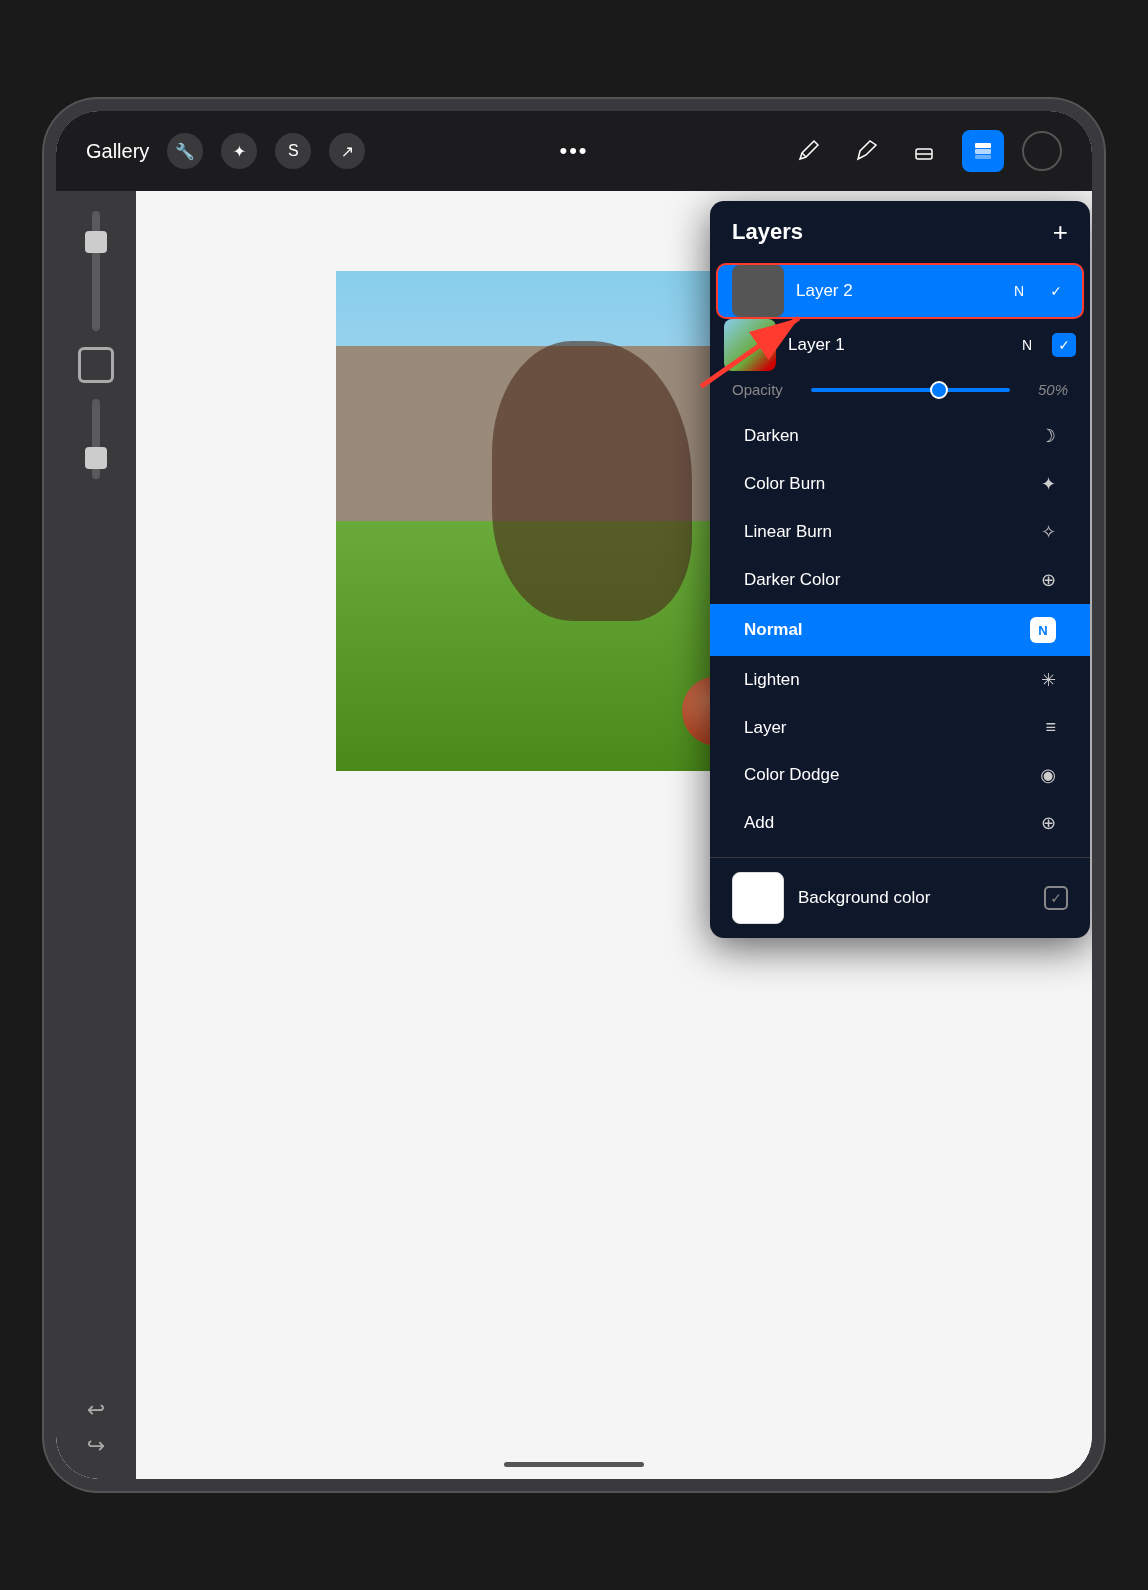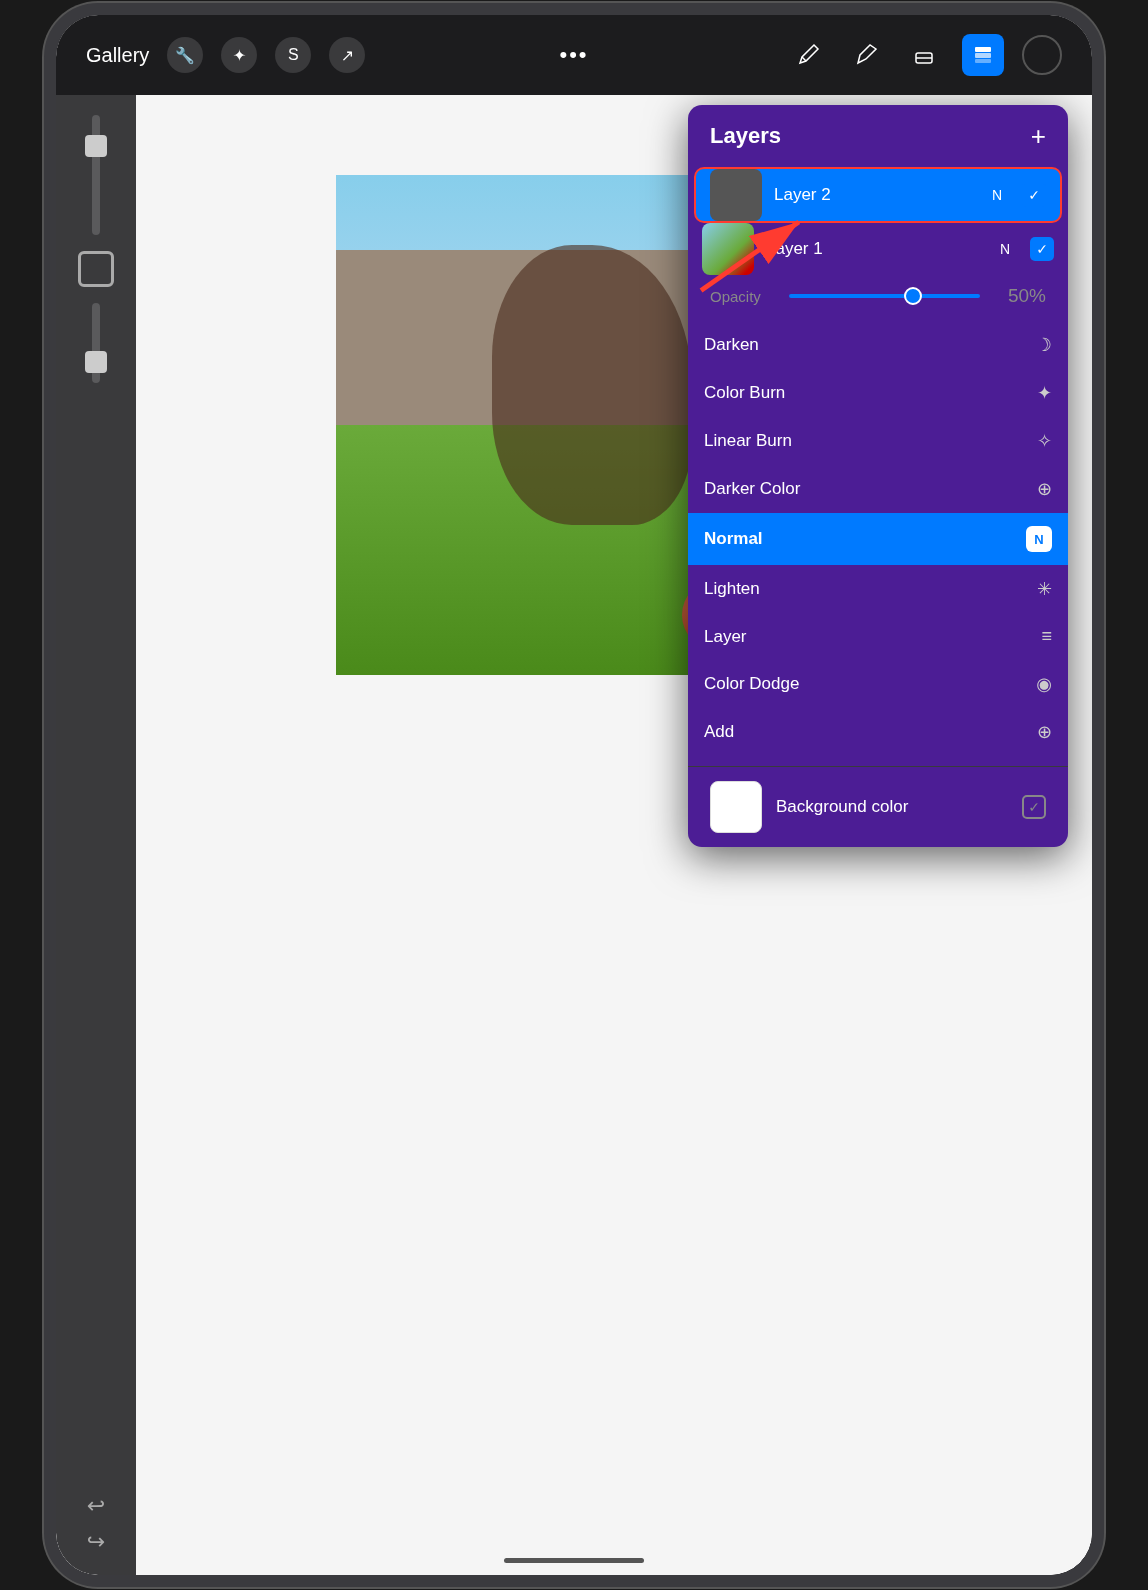--- a/index.html
+++ b/index.html
@@ -10,21 +10,21 @@
       background: #1a1a1a;
       display: flex;
       align-items: center;
       justify-content: center;
       font-family: -apple-system, BlinkMacSystemFont, 'SF Pro Display', 'Helvetica Neue', sans-serif;
       overflow: hidden;
     }
 
     .tablet-frame {
       width: 1060px;
-      height: 1584px;
+      height: 1392px;
       background: #2a2a2e;
       border-radius: 54px;
       border: 12px solid #3a3a3e;
       position: relative;
       overflow: hidden;
       box-shadow: 0 0 0 2px #555, inset 0 0 20px rgba(0,0,0,0.5);
     }
 
     .tablet-screen {
       width: 100%;
@@ -292,24 +292,24 @@
       width: 70px;
       height: 70px;
       background: radial-gradient(circle at 35% 35%, #ff6666, #cc0000);
       border-radius: 50%;
       opacity: 0.7;
     }
 
     
     .layers-panel {
       position: absolute;
-      right: 24px;
+      right: 2px;
       top: 10px;
       width: 380px;
-      background: #4c1d95;
+      background: #0f172a;
       border-radius: 14px;
       overflow: hidden;
       z-index: 50;
       box-shadow: 0 10px 40px rgba(0,0,0,0.6);
     }
 
     .layers-header {
       display: flex;
       align-items: center;
       justify-content: space-between;
@@ -415,33 +415,34 @@
       background: #007AFF;
       border-radius: 50%;
       position: absolute;
       top: -7px;
       left: 60%;
       border: 2px solid #fff;
     }
 
     .opacity-value {
       color: #888;
-      font-size: 19px;
+      font-size: 15px;
+      font-style: italic;
     }
 
     
     .blend-modes {
       padding: 0 0 10px;
     }
 
     .blend-item {
       display: flex;
       align-items: center;
       justify-content: space-between;
-      padding: 13px 16px;
+      padding: 13px 34px;
       cursor: pointer;
     }
 
     .blend-item.active {
       background: #007AFF;
     }
 
     .blend-item-label {
       color: #fff;
       font-size: 17px;

